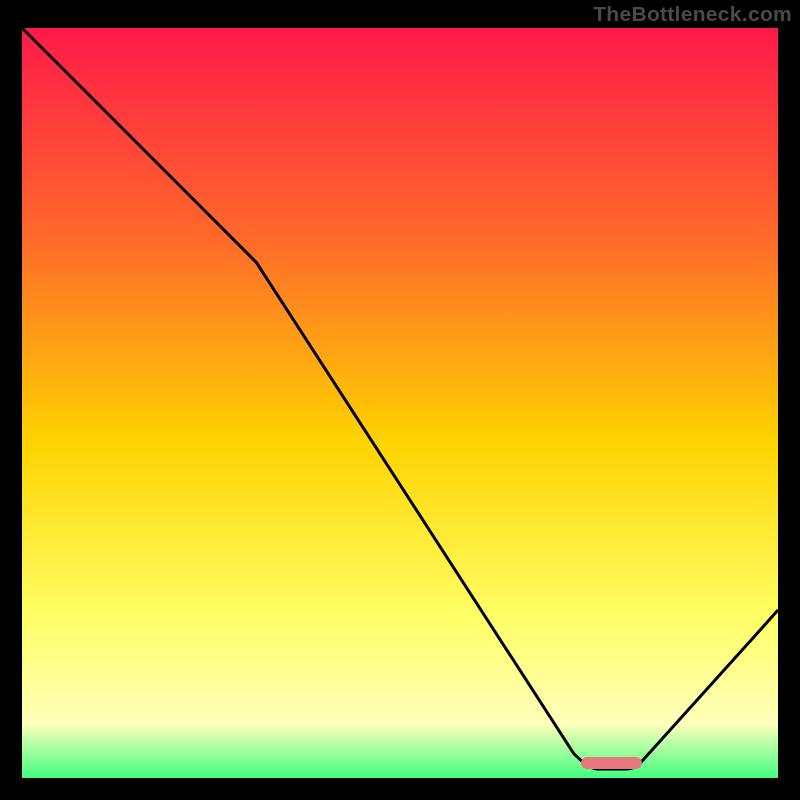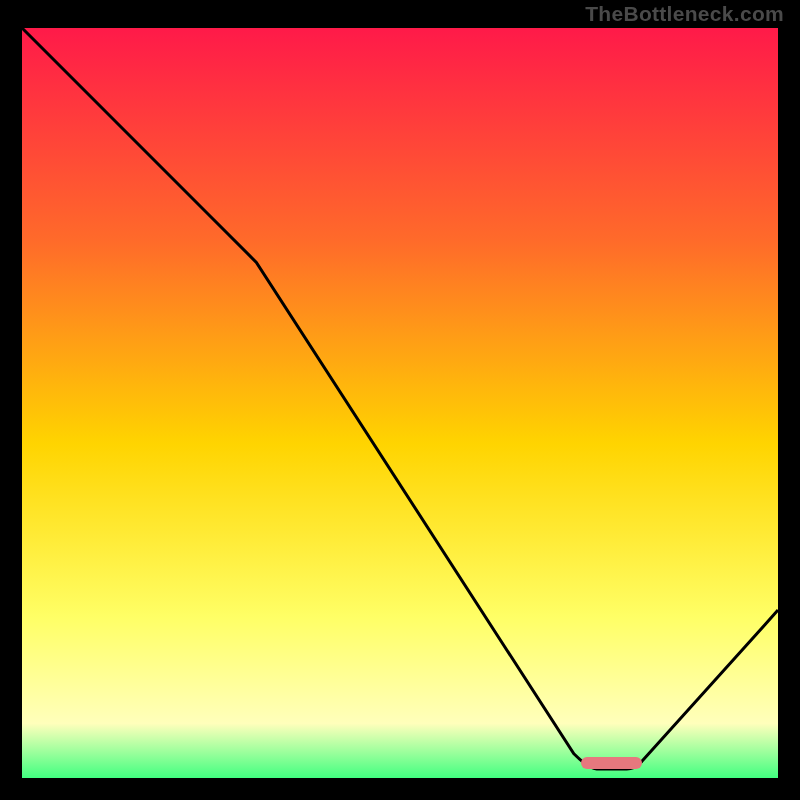--- a/index.html
+++ b/index.html
@@ -13,21 +13,21 @@
   }
   .outer {
     position: relative;
     width: 800px;
     height: 800px;
     background: #000;
   }
   .attribution {
     position: absolute;
     top: 2px;
-    right: 16px;
+    right: 8px;
     color: #4a4a4a;
     font-size: 21px;
     font-weight: bold;
     letter-spacing: 0.3px;
     user-select: none;
   }
   .plot-frame {
     position: absolute;
     left: 22px;
     top: 28px;

